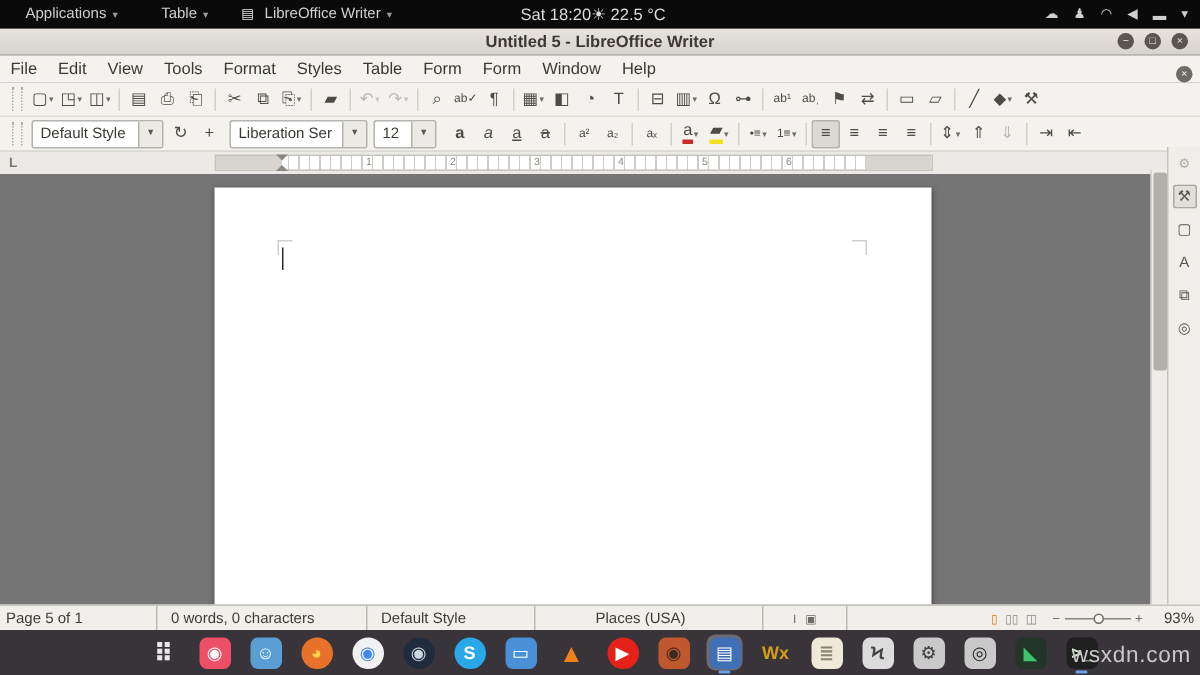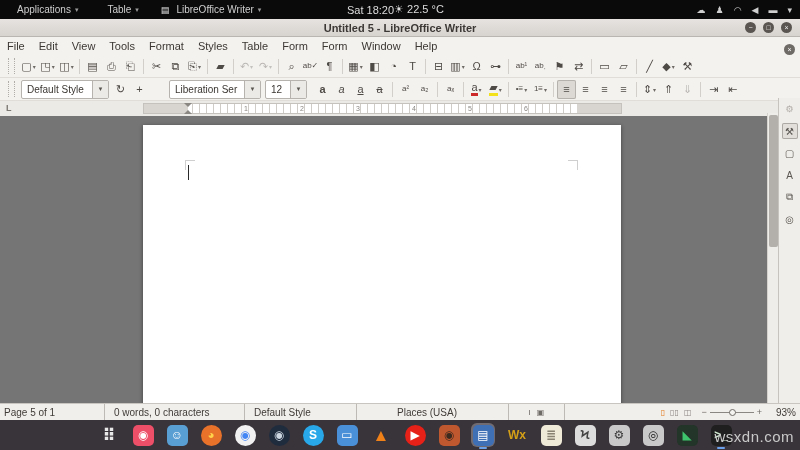--- a/index.html
+++ b/index.html
@@ -377,21 +377,21 @@
     <div style="display:flex;align-items:center">
 
         <div class="tbtn">
           <span class="glyph">↻</span>
         </div>
 
         <div class="tbtn">
           <span class="glyph">+</span>
         </div>
       </div>
-    <div class="combo" style="width:90px;margin-left:20px">
+    <div class="combo" style="width:90px;margin-left:4px">
       <span class="cv">Liberation Ser</span>
         <span class="cdd">▼</span>
     </div>
     <div class="combo" style="width:40px">
       <span class="cv">12</span>
         <span class="cdd">▼</span>
     </div>
     <div style="display:flex;align-items:center;margin-left:4px">
 
         <div class="tbtn bold">

